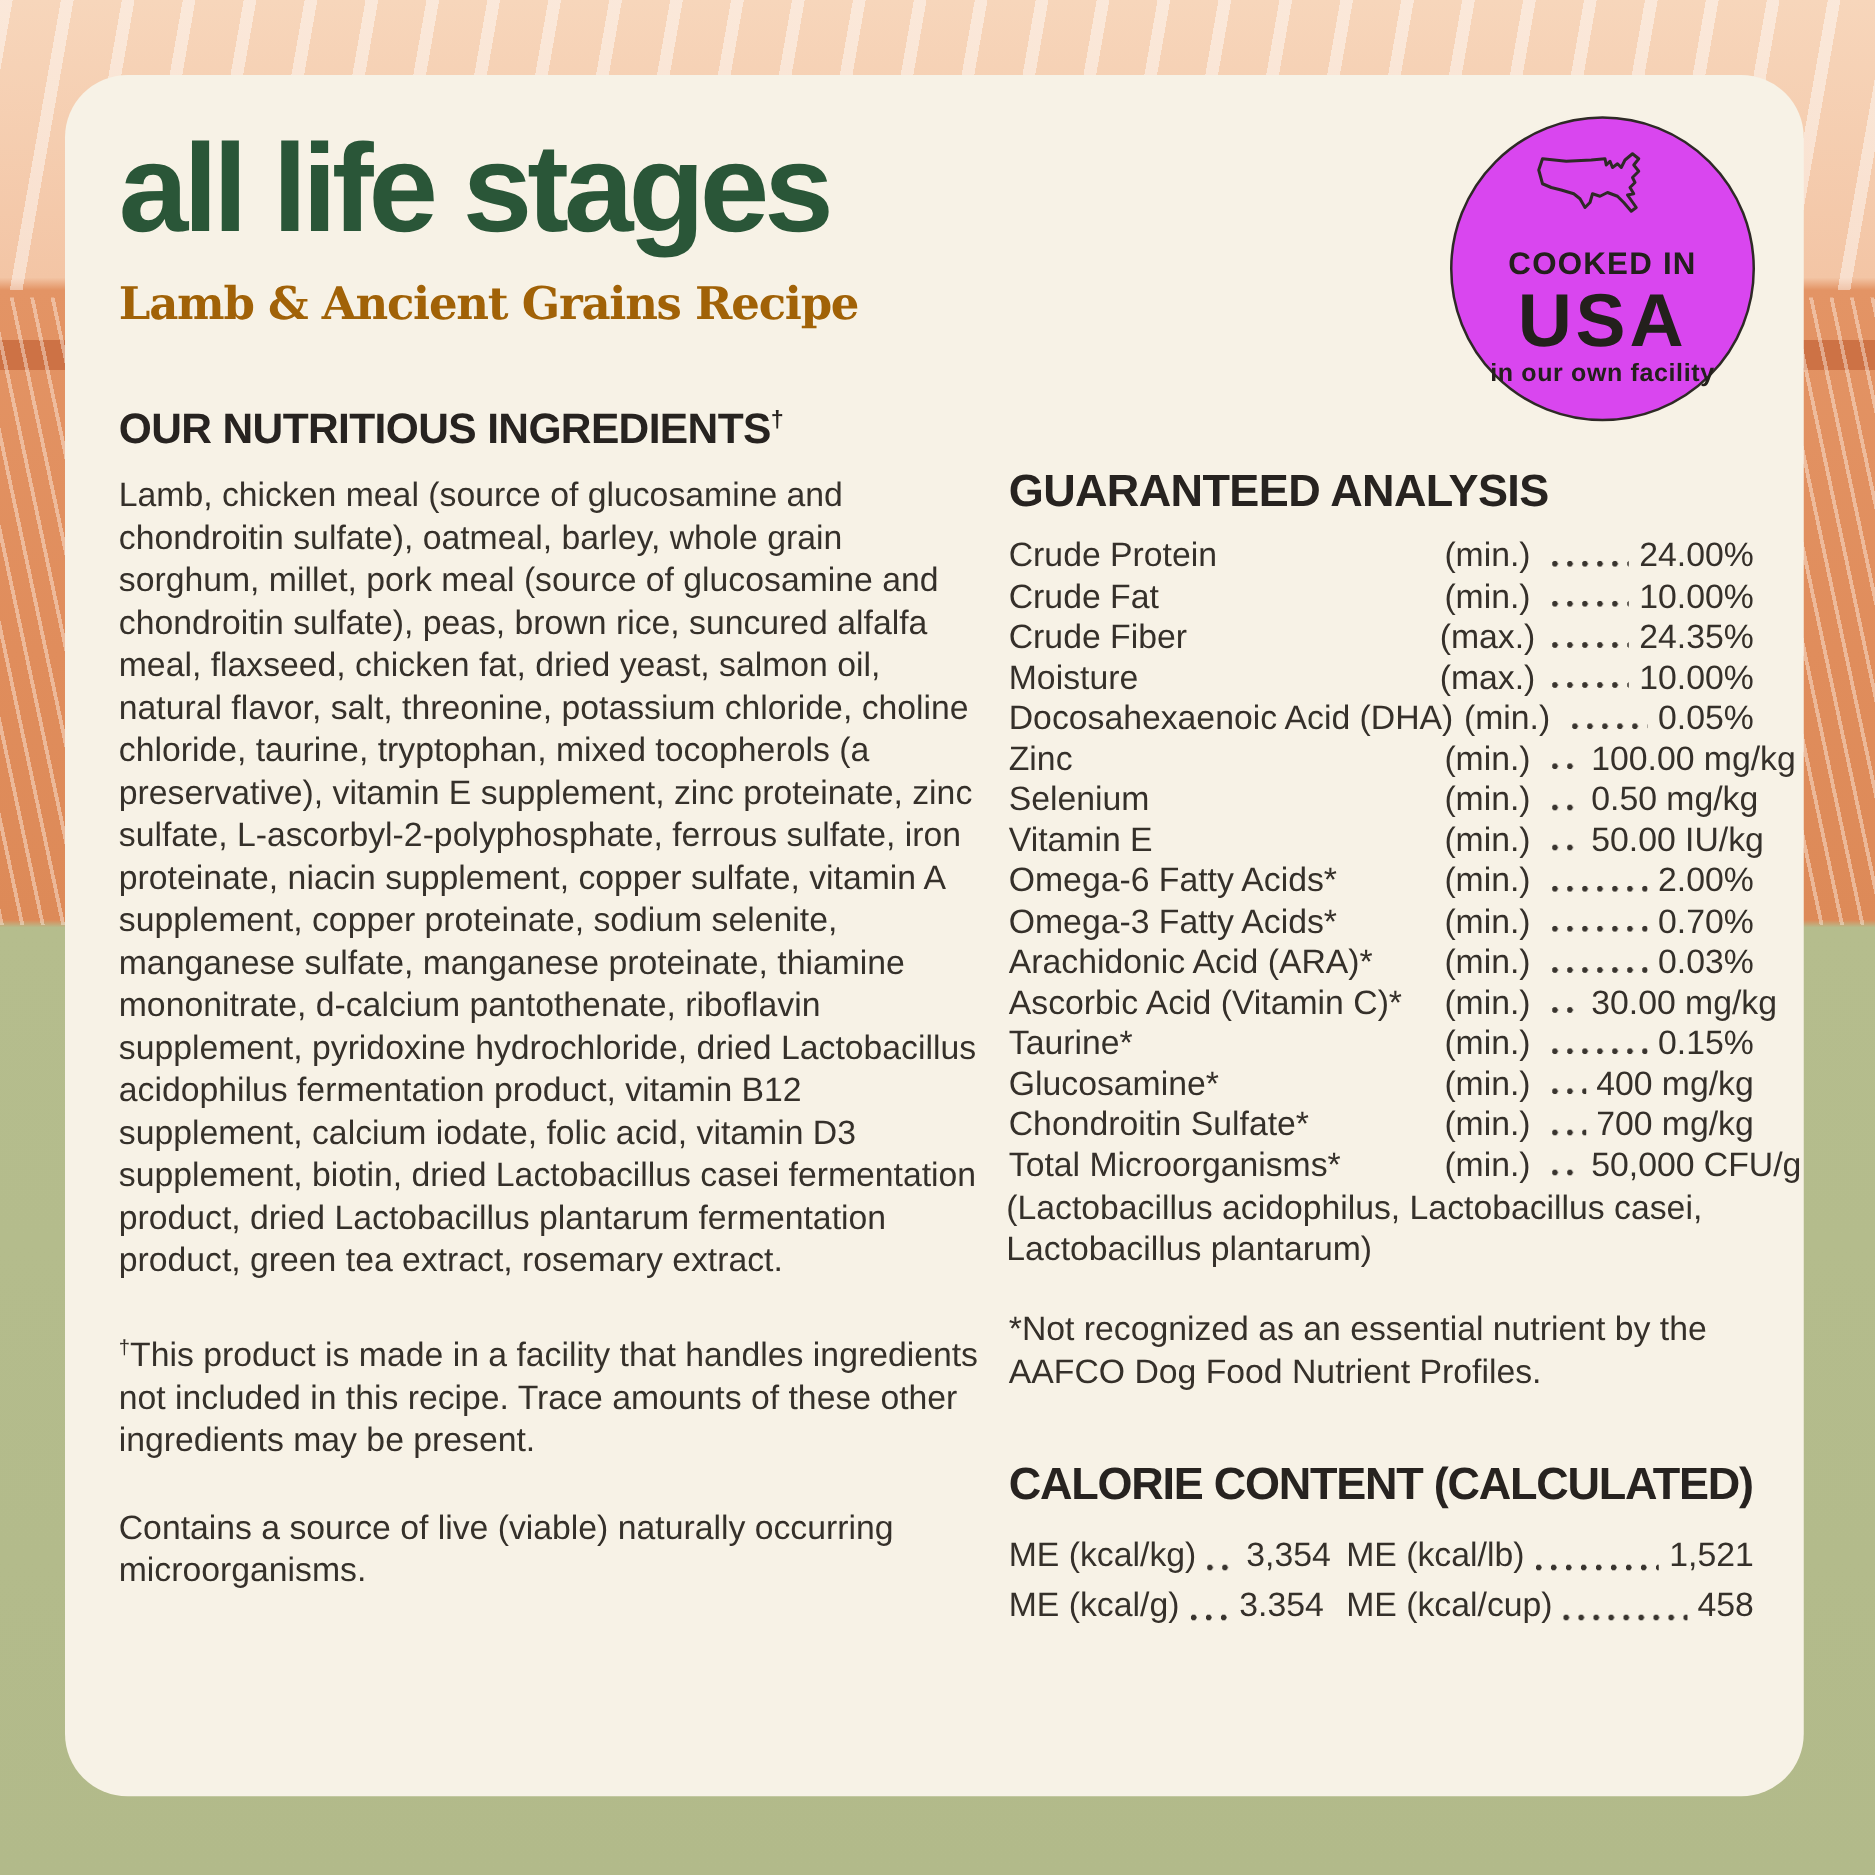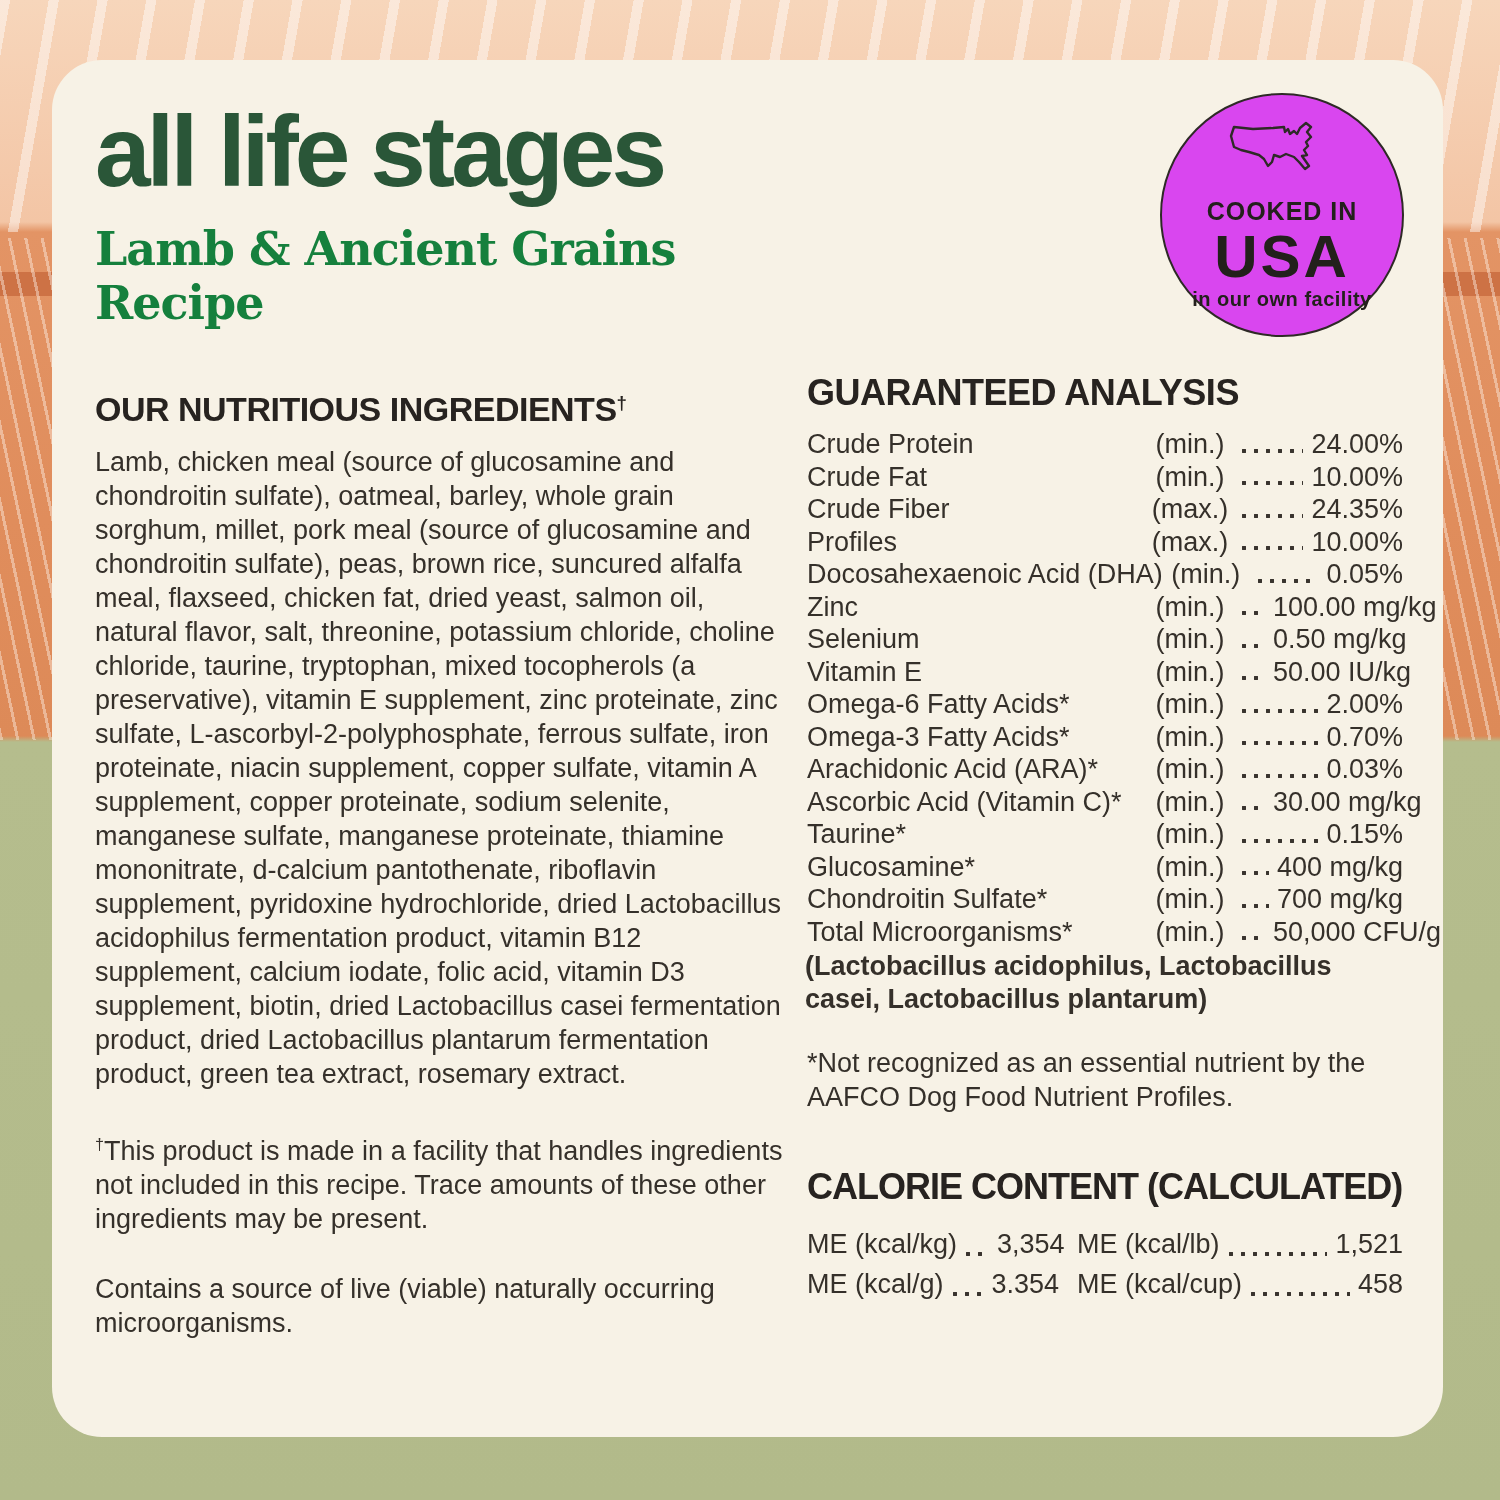--- a/index.html
+++ b/index.html
@@ -18,41 +18,41 @@
         #b5bd8d 742px, #b2ba8a 100%);
   }
 
   .card{position:absolute;left:52px;top:60px;width:1391px;height:1377px;
     background:#f7f2e6;border-radius:50px;}
 
   
   .col-left{position:absolute;left:43px;top:40px;width:694px;}
   .title{font-size:100px;font-weight:800;letter-spacing:-4px;line-height:1.02;color:#2a5638;}
   .subtitle{margin-top:20px;font-family:"DejaVu Serif",serif;font-weight:700;
-    font-size:46px;letter-spacing:-1px;color:#15803d;}
+    font-size:36px;letter-spacing:-1px;color:#a16207;}
   .sec-h{font-size:34px;font-weight:700;letter-spacing:-0.5px;color:#272320;}
   .ing-h{margin-top:60px;}
   .sec-h sup{font-size:0.55em;}
   .para{margin-top:16px;font-size:27px;line-height:34px;}
   .footnote{margin-top:36px;font-size:27px;line-height:34px;}
   .footnote sup{font-size:0.6em;}
 
   
   .col-right{position:absolute;left:755px;top:312px;width:596px;}
   .ga-h,.cal-h{font-size:36px;font-weight:700;letter-spacing:-0.5px;color:#272320;}
   .ga-table{margin-top:14px;font-size:27px;line-height:32.5px;}
   .lead-row{display:flex;align-items:baseline;}
   .ga-label{min-width:340px;white-space:nowrap;}
   .ga-tag{width:86px;white-space:nowrap;flex:none;text-align:center;}
   .dots{flex:1 1 auto;align-self:flex-end;height:6px;min-width:24px;
     margin:0 8px 7px 8px;
     background-image:radial-gradient(circle at 3px 3px,#39342e 2.1px,rgba(0,0,0,0) 2.5px);
     background-size:12px 6px;background-repeat:repeat-x;background-position:left bottom;}
   .ga-value{white-space:nowrap;}
-  .ga-note{font-size:27px;line-height:33px;margin-top:2px;margin-left:-2px;font-weight:bold;}
+  .ga-note{font-size:27px;line-height:33px;margin-top:2px;margin-left:-2px;}
   .ga-foot{margin-top:30px;font-size:27px;line-height:34px;}
   .cal-h{margin-top:52px;letter-spacing:-1px;}
   .cal-grid{margin-top:16px;display:grid;grid-template-columns:252px 1fr;column-gap:30px;
     font-size:27px;line-height:40px;gap:18px;}
   .cal-col .lead-row{line-height:40px;}
   .cal-label{white-space:nowrap;}
 
   
   .badge{position:absolute;left:1108px;top:33px;width:240px;height:240px;
     border:2px solid #2e2a26;border-radius:50%;background:#d946ef;
@@ -118,21 +118,21 @@
           </div>
 
           <div class="lead-row">
             <span class="ga-label">Crude Fiber</span>
             <span class="ga-tag">(max.)</span>
             <span class="dots"></span>
             <span class="ga-value">24.35%</span>
           </div>
 
           <div class="lead-row">
-            <span class="ga-label">Profiles</span>
+            <span class="ga-label">Moisture</span>
             <span class="ga-tag">(max.)</span>
             <span class="dots"></span>
             <span class="ga-value">10.00%</span>
           </div>
 
           <div class="lead-row">
             <span class="ga-label">Docosahexaenoic Acid (DHA)</span>
             <span class="ga-tag">(min.)</span>
             <span class="dots"></span>
             <span class="ga-value">0.05%</span>

